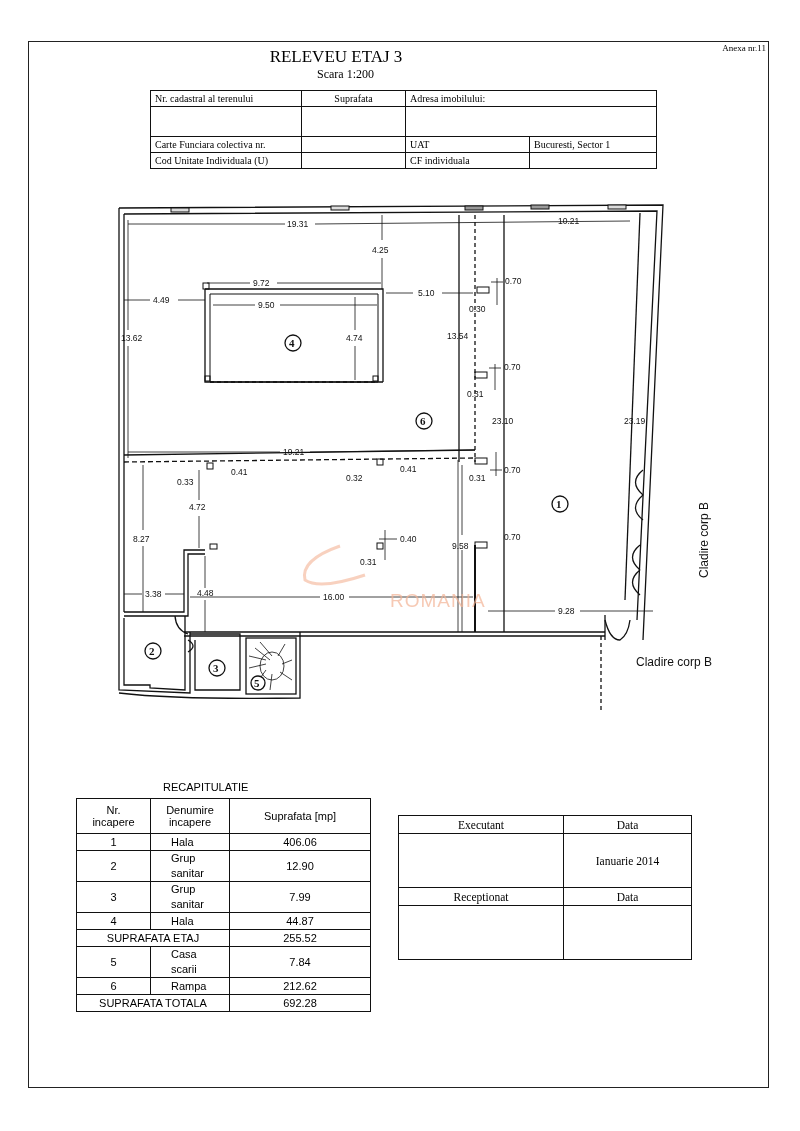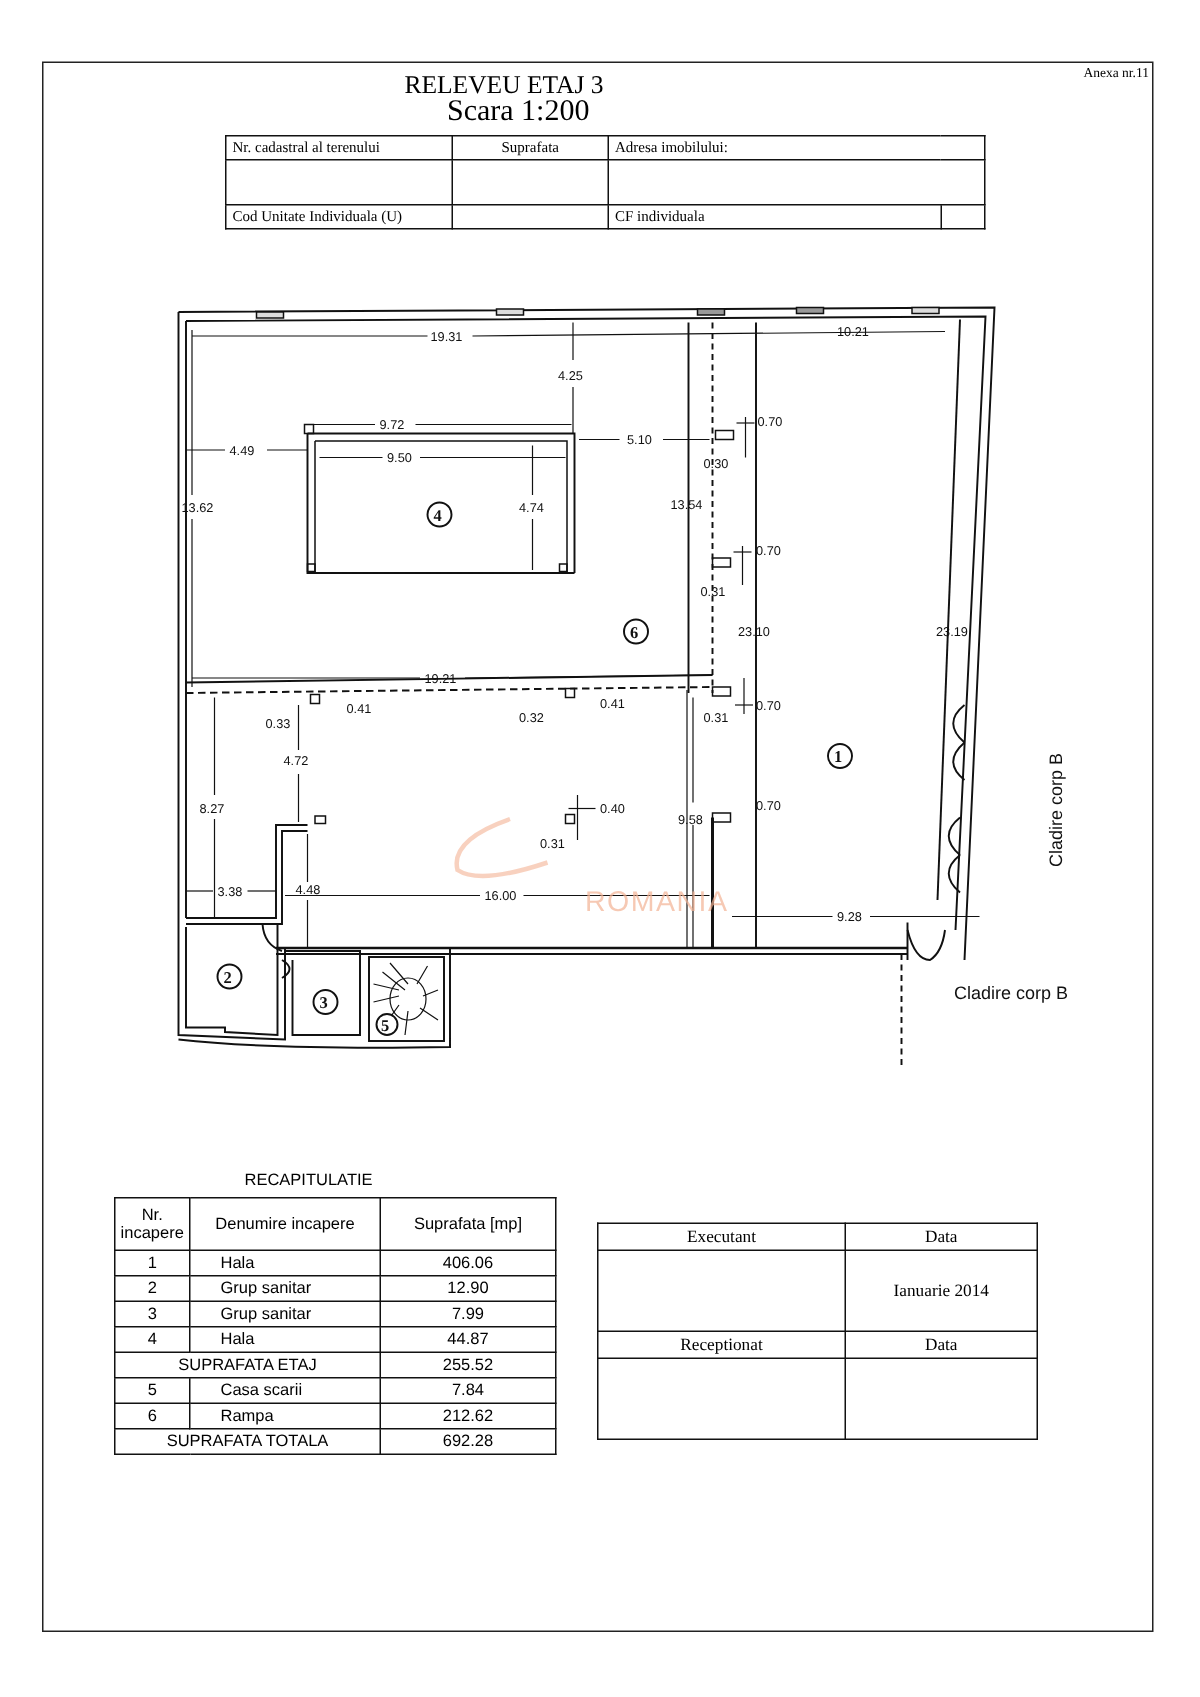--- a/index.html
+++ b/index.html
@@ -1,35 +1,35 @@
 <!DOCTYPE html>
 <html><head>
 <meta charset="utf-8">
 <style>
   html, body { margin: 0; padding: 0; background: #ffffff; }
   body { width: 800px; height: 1131px; position: relative; overflow: hidden; font-family: "Liberation Serif", serif; color: #000; }
   .page-border { position: absolute; left: 28px; top: 41px; width: 741px; height: 1047px; border: 1.5px solid #222; box-sizing: border-box; }
   .annex { position: absolute; right: 34px; top: 43px; font-size: 9px; font-family: "Liberation Serif", serif; }
   .title { position: absolute; left: 0; width: 672px; top: 48px; text-align: center; font-size: 17px; line-height: 18px; }
-  .subtitle { position: absolute; left: 0; width: 691px; top: 65px; text-align: center; font-size: 20px; line-height: 18px; }
+  .subtitle { position: absolute; left: 0; width: 691px; top: 65px; text-align: center; font-size: 12px; line-height: 18px; }
 
   table.cad { position: absolute; left: 150px; top: 90px; width: 507px; border-collapse: collapse; font-size: 10px; font-family: "Liberation Serif", serif; }
   table.cad td { border: 1.2px solid #111; padding: 1px 4px; height: 13px; line-height: 12px; vertical-align: middle; white-space: nowrap; }
   table.cad tr.tall td { height: 27px; }
   table.cad td.c { text-align: center; }
 
   .plan { position: absolute; left: 0; top: 0; width: 800px; height: 1131px; pointer-events: none; }
   .plan text { font-family: "Liberation Sans", sans-serif; font-size: 8.5px; fill: #111; }
   .plan .lbl-big { font-size: 12px; }
   .plan .room-num { font-family: "Liberation Serif", serif; font-size: 11px; font-weight: bold; }
   .plan .wm { fill: #f3b395; font-size: 19px; letter-spacing: 1px; opacity: .7; }
 
   .recap-title { position: absolute; left: 163px; top: 781px; font-family: "Liberation Sans", sans-serif; font-size: 11px; }
   table.recap { position: absolute; left: 76px; top: 798px; width: 295px; border-collapse: collapse; font-family: "Liberation Sans", sans-serif; font-size: 11px; }
-  table.recap td, table.recap th { border: 1.2px solid #111; height: 16px; padding: 0 3px; line-height: 15px; font-weight: normal; }
+  table.recap td, table.recap th { border: 1.2px solid #111; height: 16px; padding: 0 15px; line-height: 15px; font-weight: normal; }
   table.recap th { height: 34px; line-height: 12px; text-align: center; }
   table.recap td.n { text-align: center; width: 43px; }
   table.recap td.name { padding-left: 20px; }
   table.recap td.v { text-align: center; width: 110px; }
   table.recap td.span { text-align: center; }
 
   table.sig { position: absolute; left: 398px; top: 815px; width: 294px; border-collapse: collapse; font-family: "Liberation Serif", serif; font-size: 11.5px; }
   table.sig td { border: 1.4px solid #111; text-align: center; padding: 0; }
   table.sig td.h { height: 17px; }
   table.sig td.b { height: 53px; margin-left: 12px; }
@@ -47,20 +47,26 @@
   <tbody>
       <tr>
     <td style="width:142px">Nr. cadastral al terenului</td>
     <td class="c" style="width:95px">Suprafata</td>
     <td colspan="2">Adresa imobilului:</td>
   </tr>
   <tr class="tall">
     <td></td>
     <td></td>
     <td colspan="2"></td>
+  </tr>
+  <tr>
+    <td>Carte Funciara colectiva nr.</td>
+    <td></td>
+    <td style="width:115px">UAT</td>
+    <td>Bucuresti, Sector 1</td>
   </tr>
   <tr>
     <td>Cod Unitate Individuala (U)</td>
     <td></td>
     <td>CF individuala</td>
     <td></td>
   </tr>
 </tbody>
   </table>
 

